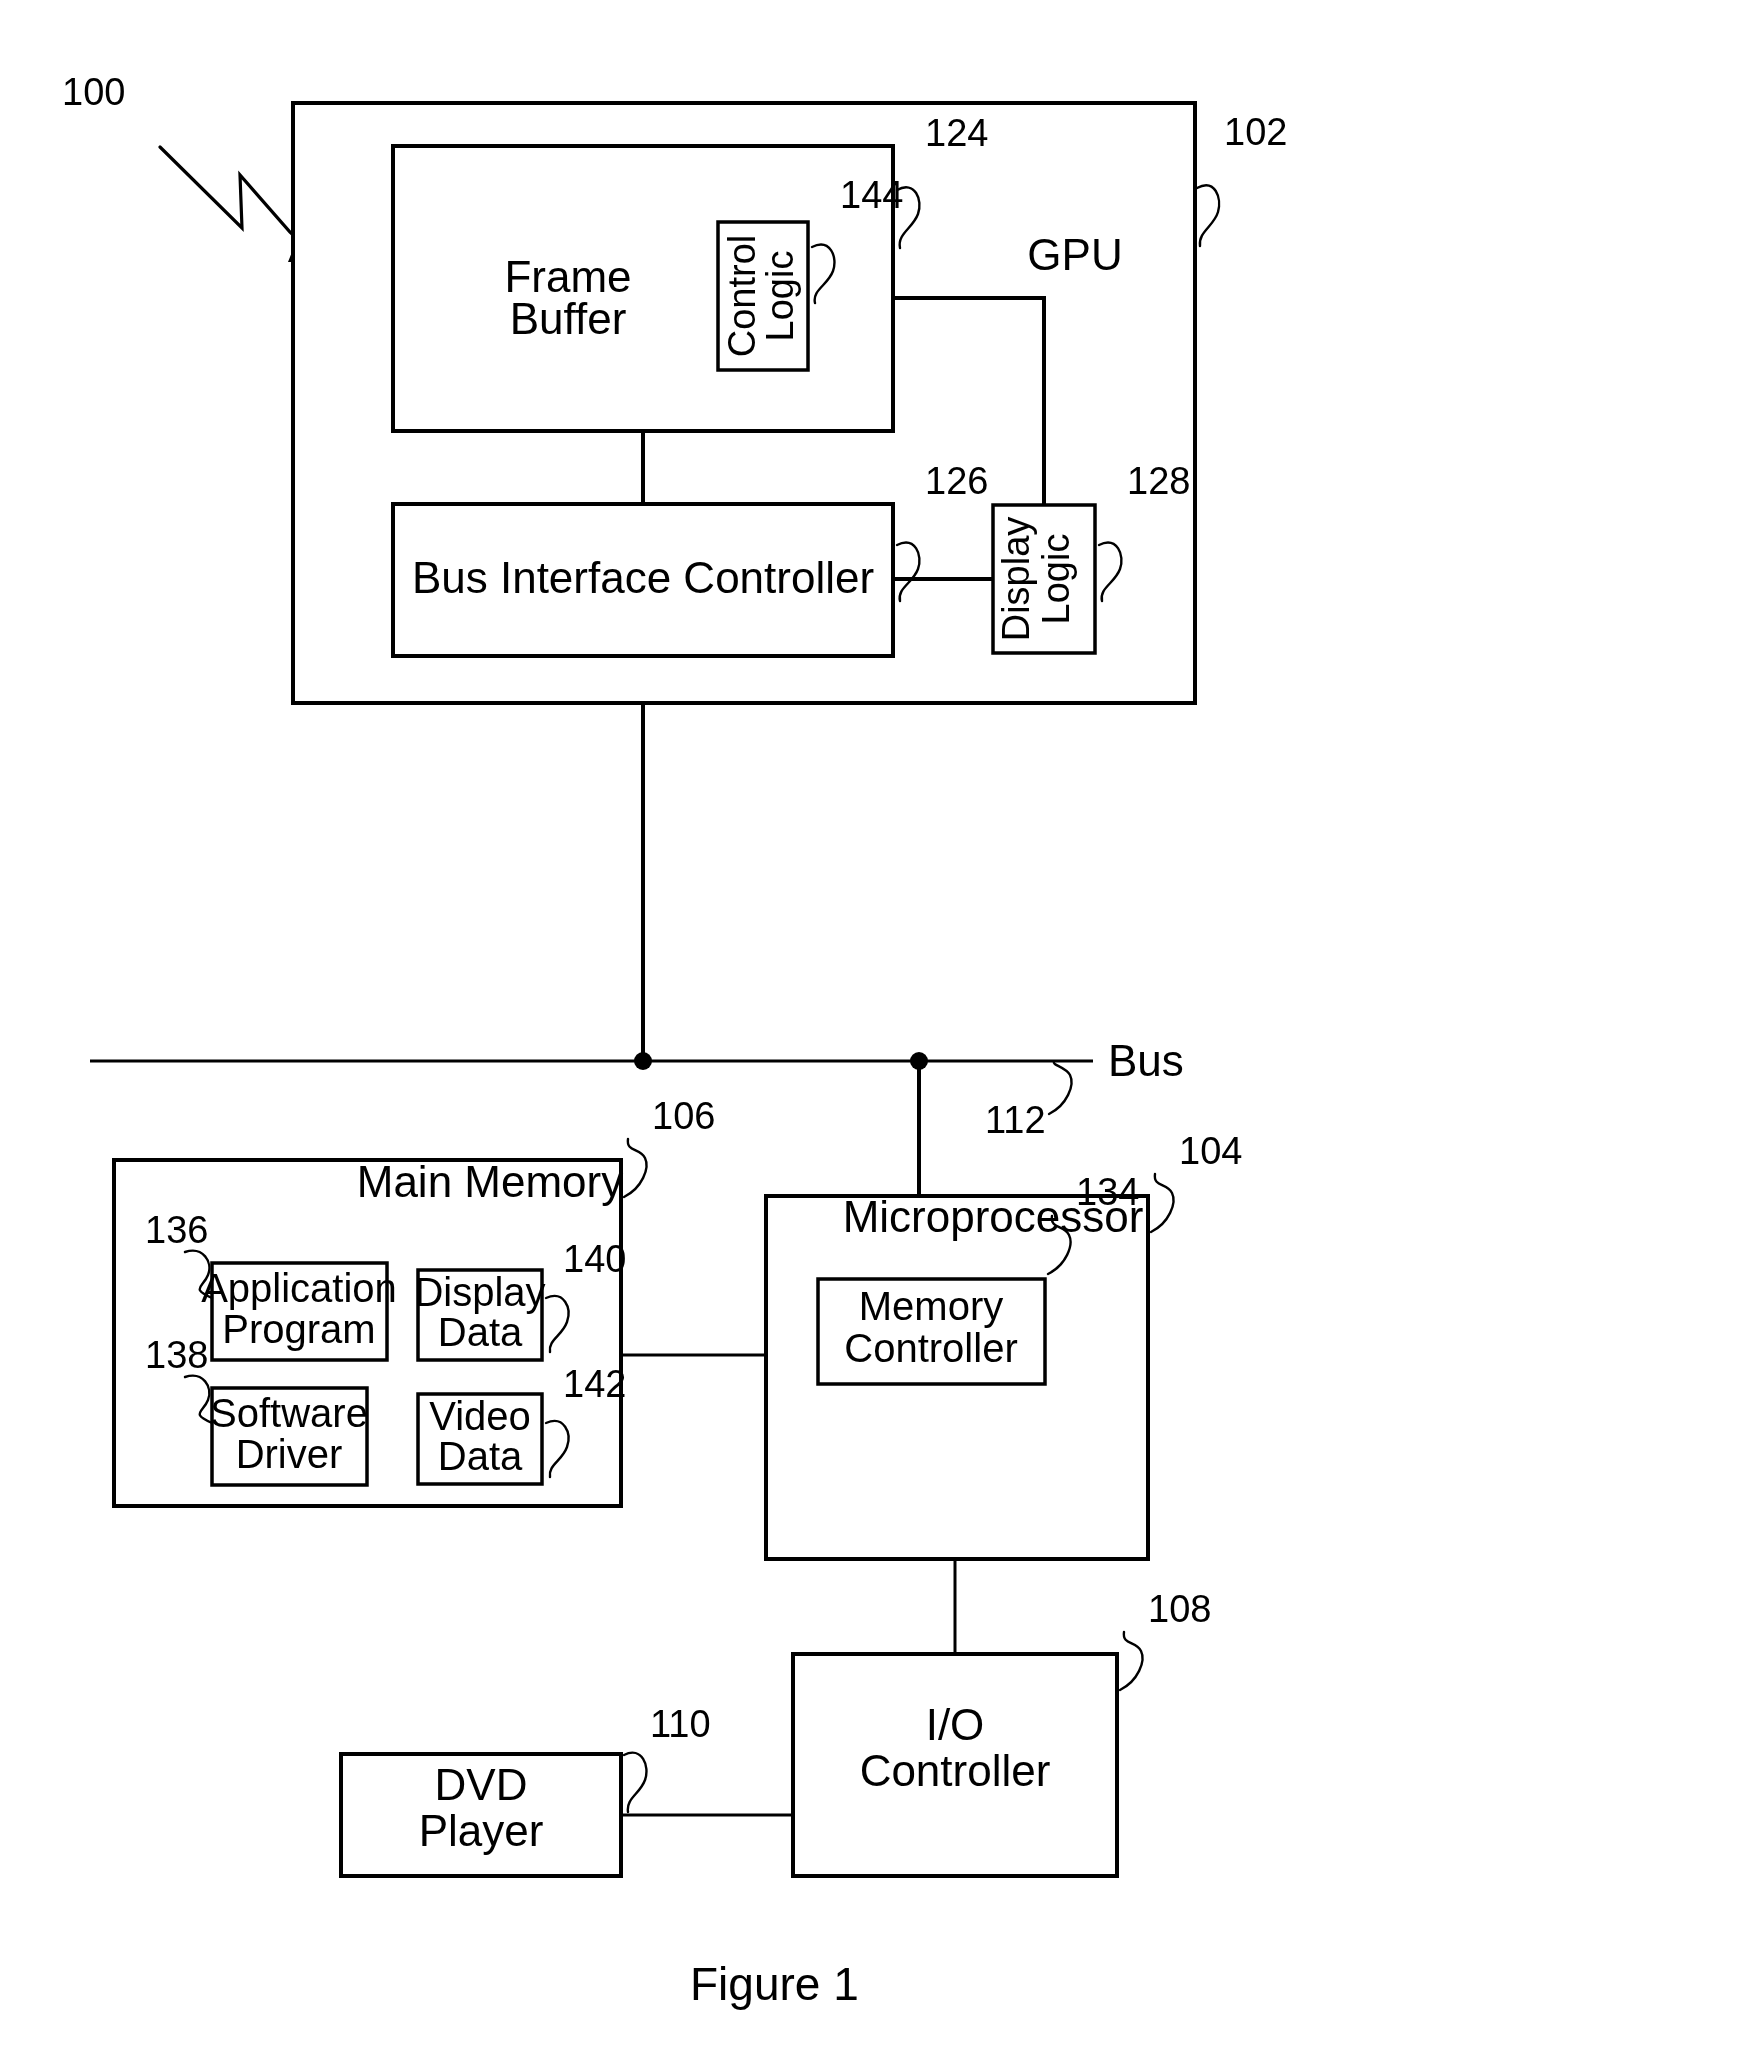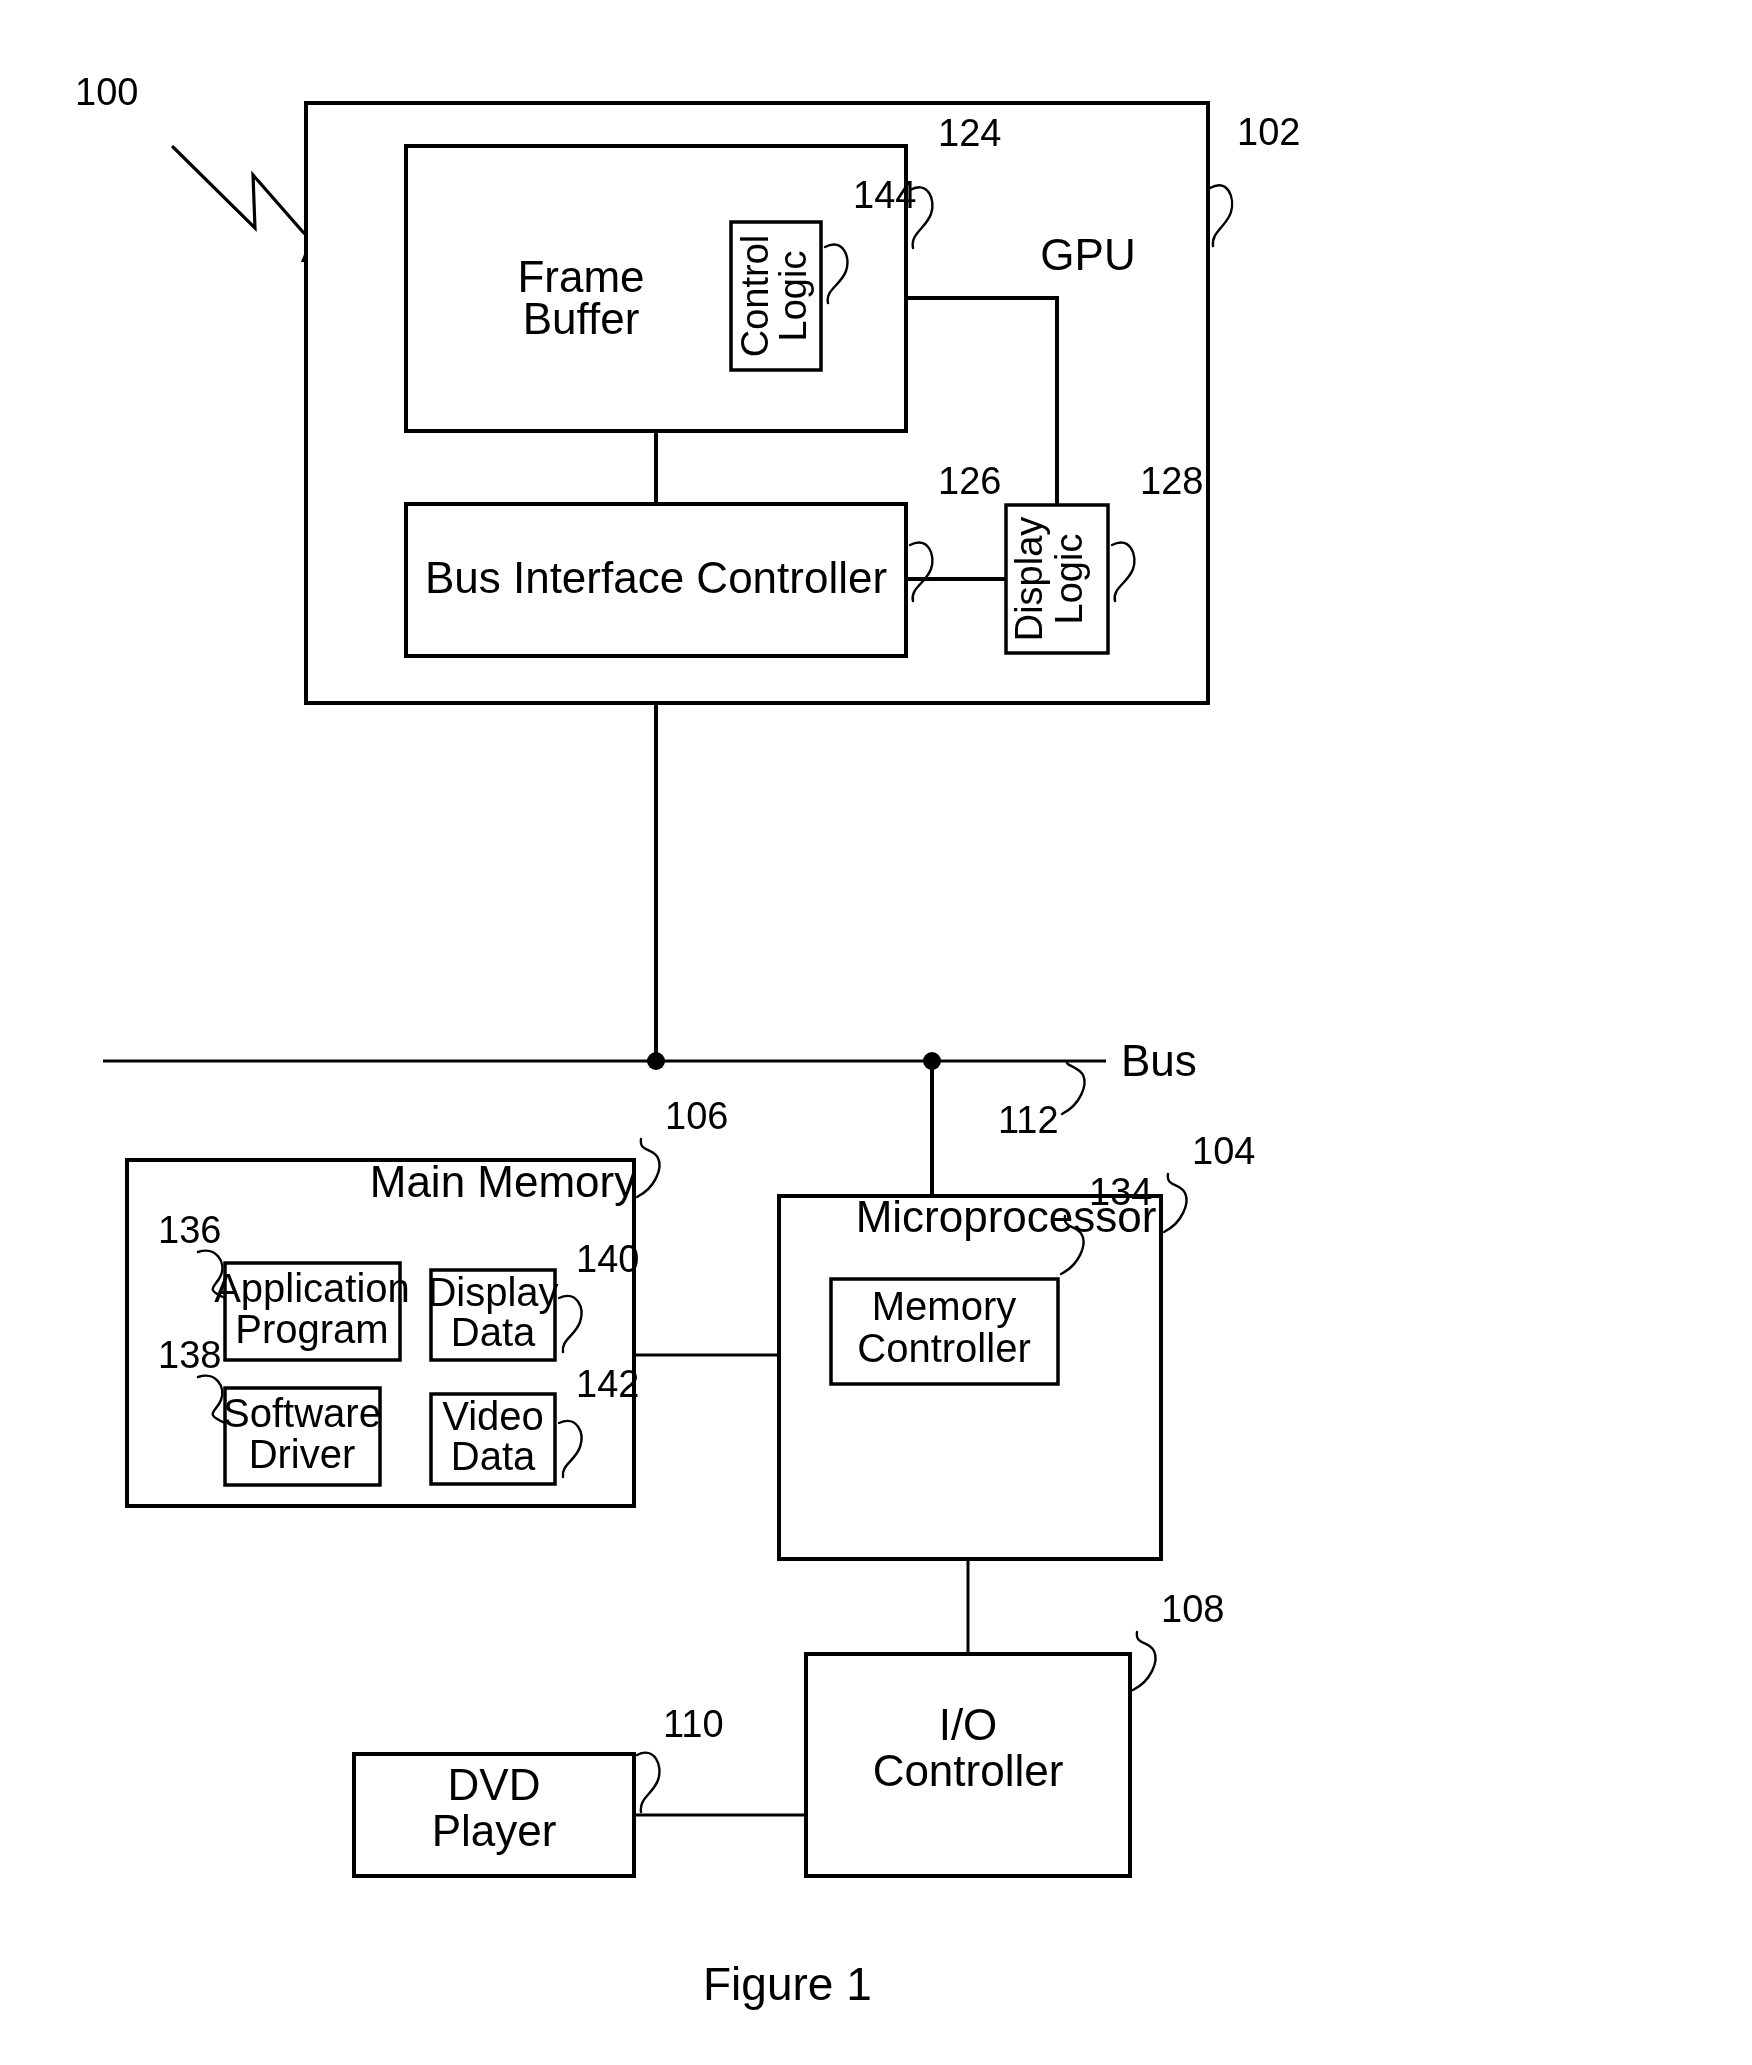--- a/index.html
+++ b/index.html
@@ -10,21 +10,21 @@
   }
   body {
     width: 1752px;
     height: 2065px;
     position: relative;
     overflow: hidden;
     font-family: "Liberation Sans", sans-serif;
   }
   #figure-root {
     position: absolute;
-    top: 0; left: 13px;
+    top: 0; left: 0;
     width: 1740px;
     height: 2065px;
   }
   svg.diagram {
     display: block;
     width: 1752px;
     height: 2065px;
   }
   svg.diagram .box {
     fill: #ffffff;

